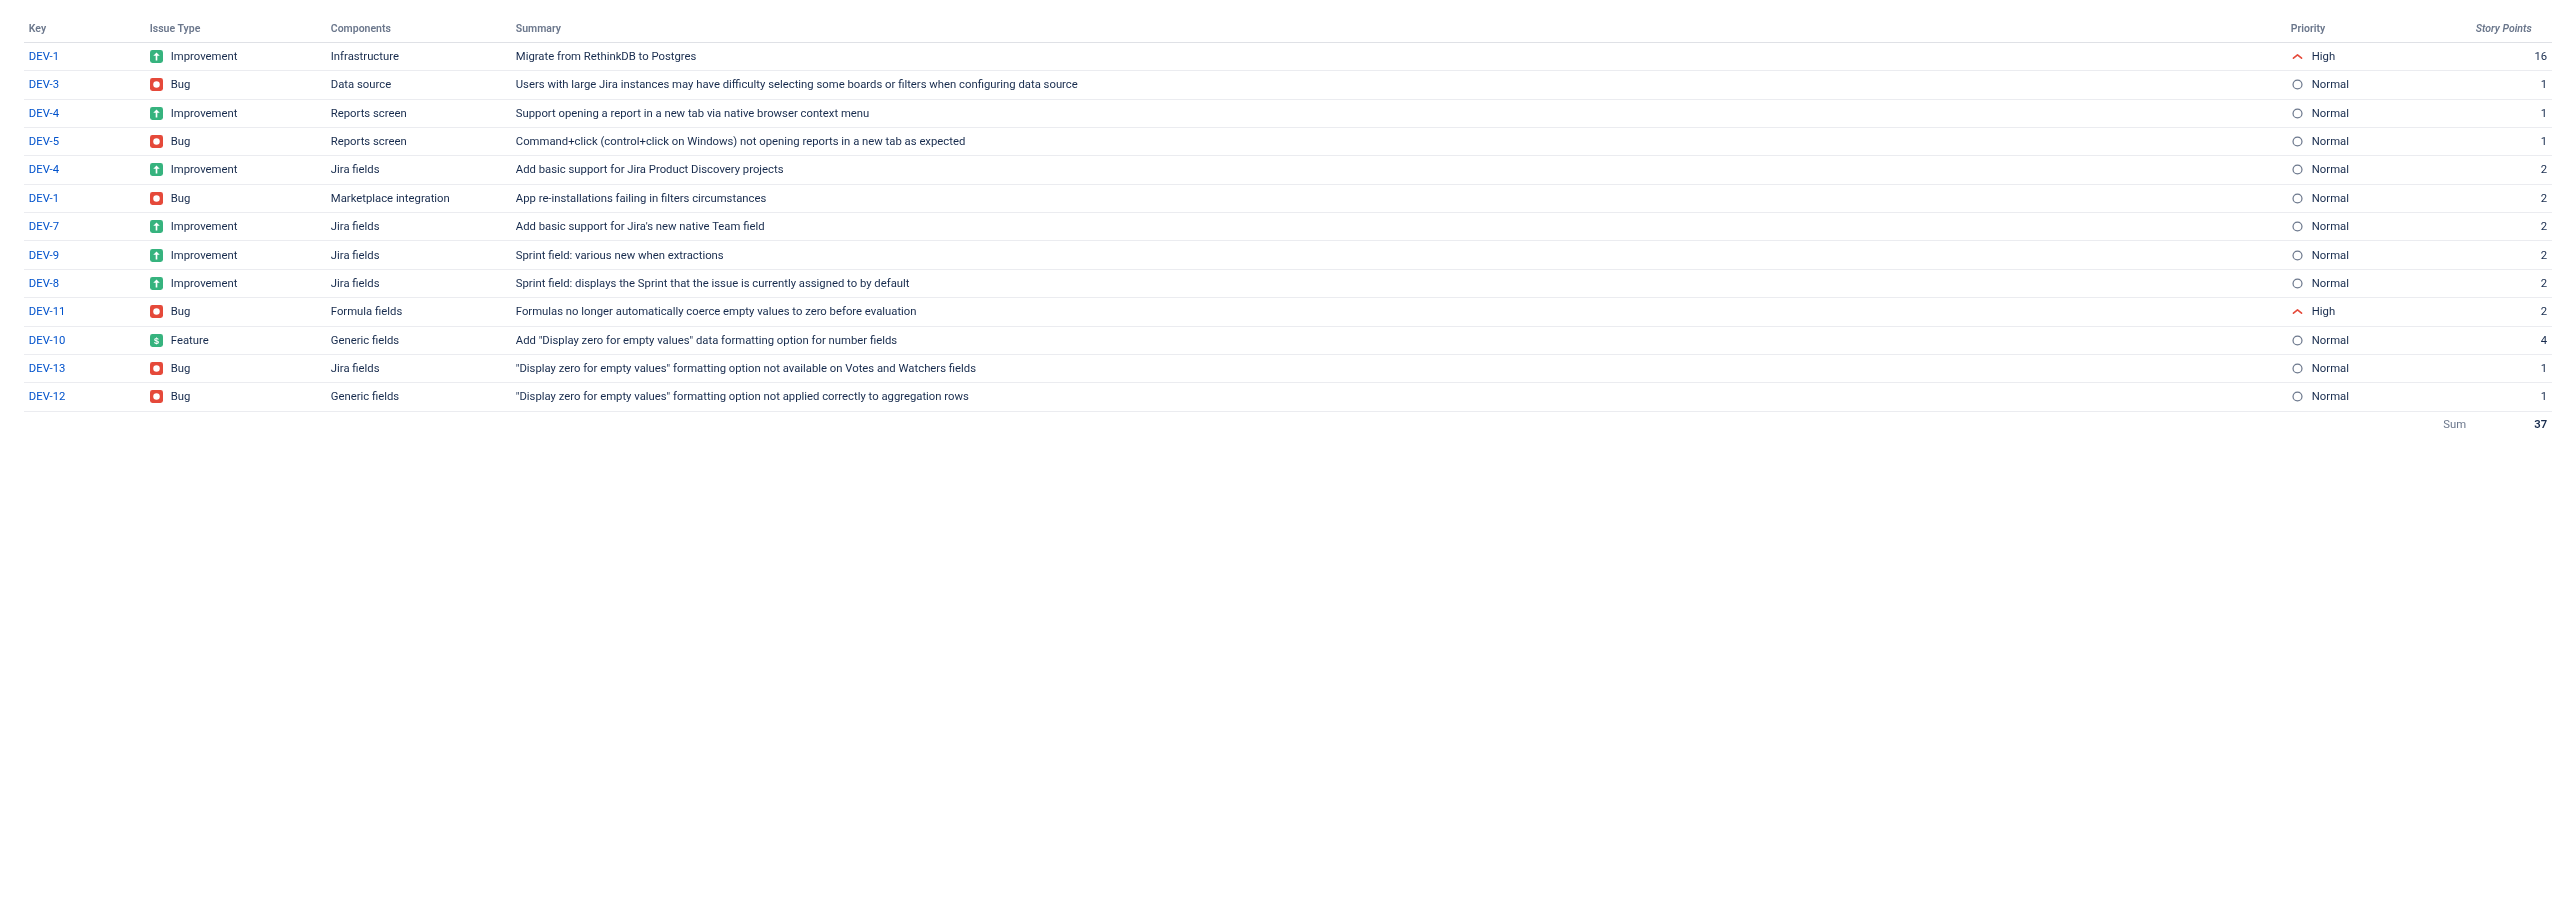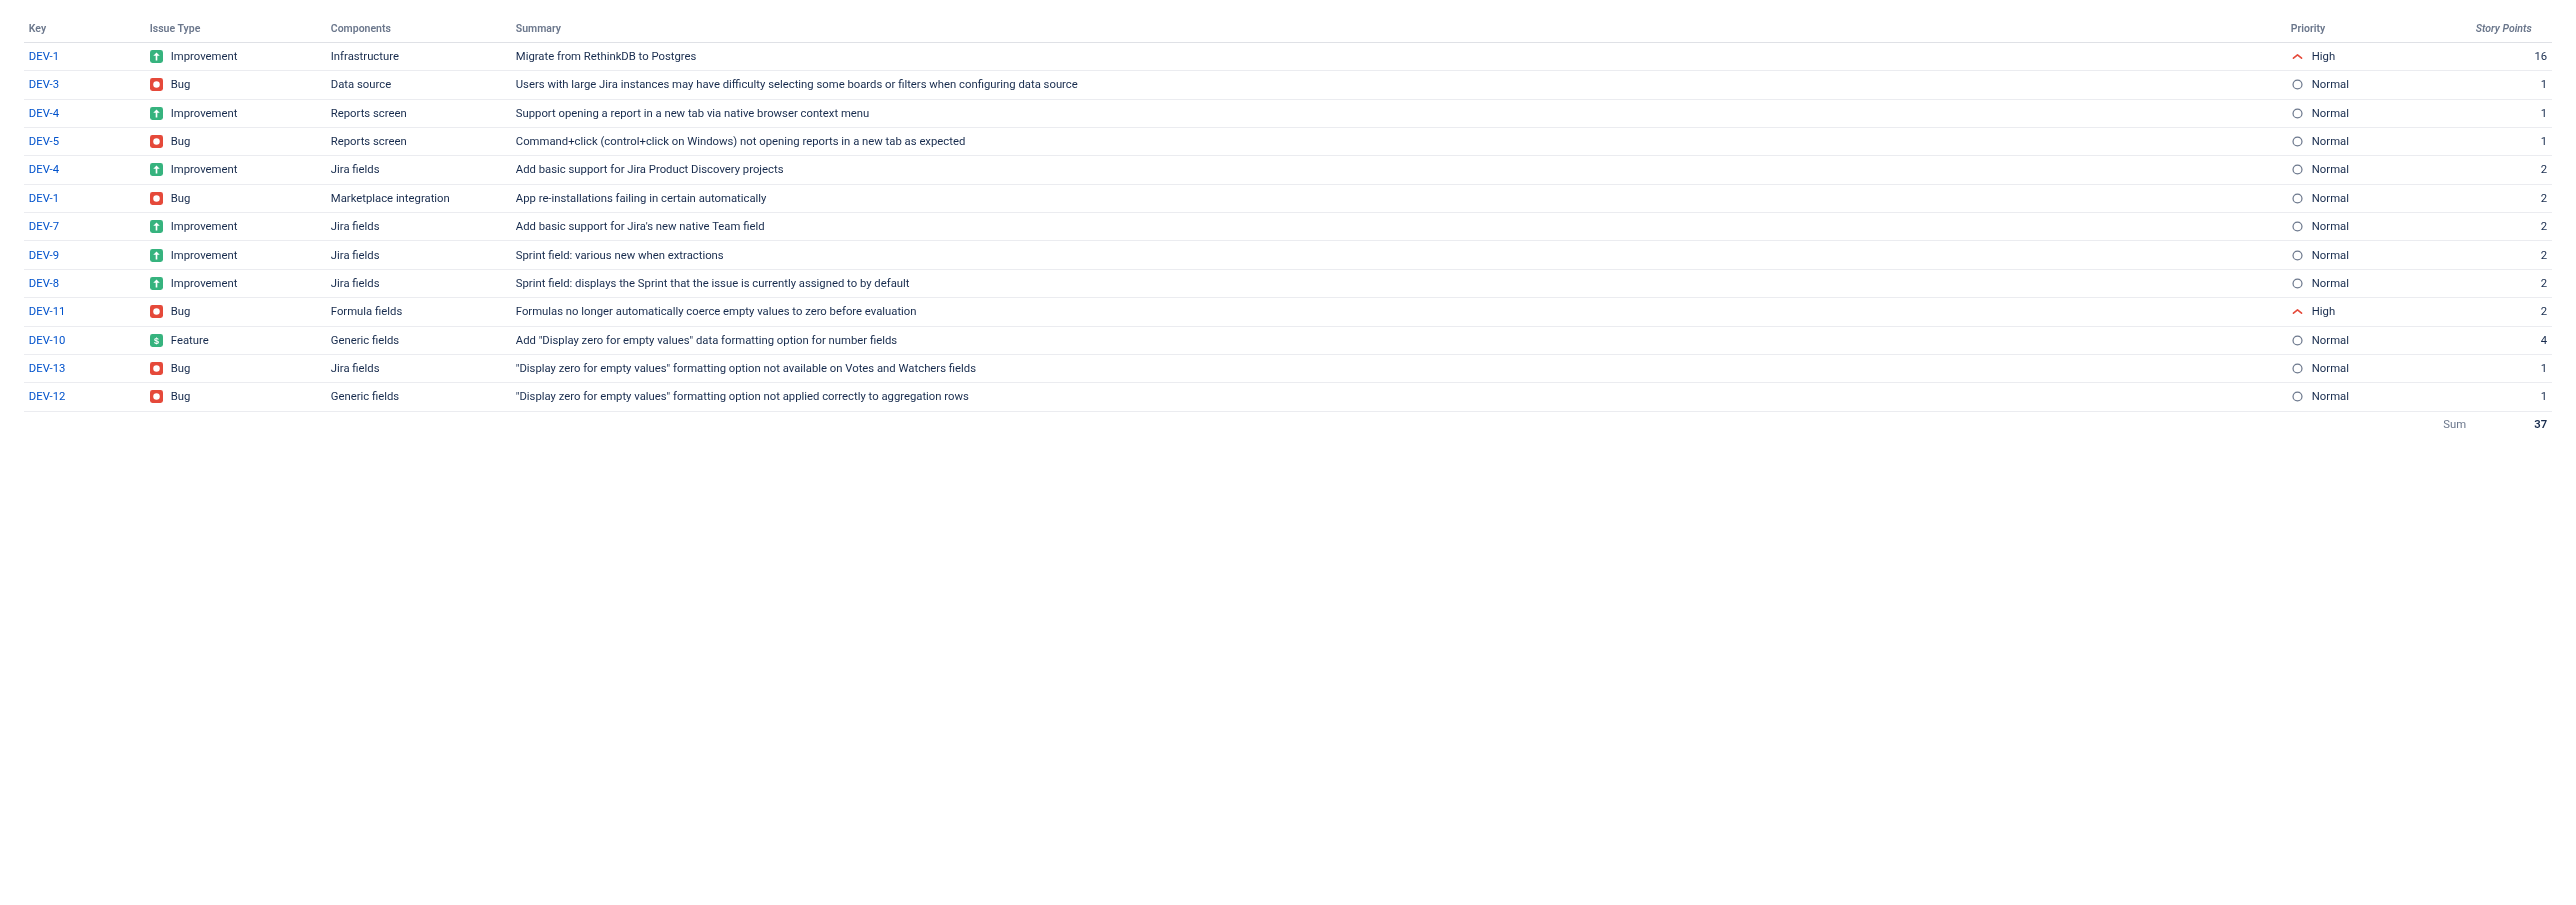--- a/index.html
+++ b/index.html
@@ -217,21 +217,21 @@
           <div class="type-cell">
             <span class="icon icon-bug">
               <svg viewBox="0 0 16 16">
                 <circle cx="8" cy="8" r="4" fill="#fff"></circle>
               </svg>
             </span>
             <span>Bug</span>
           </div>
         </td>
         <td>Marketplace integration</td>
-        <td>App re-installations failing in certain automatically</td>
+        <td>App re-installations failing in filters circumstances</td>
         <td>
           <div class="pri-cell">
             <span class="pri-icon">
               <svg viewBox="0 0 16 16">
                 <circle cx="8" cy="8" r="5.5" stroke="#6B778C" stroke-width="1.5" fill="none"></circle>
               </svg>
             </span>
             <span>Normal</span>
           </div>
         </td>

